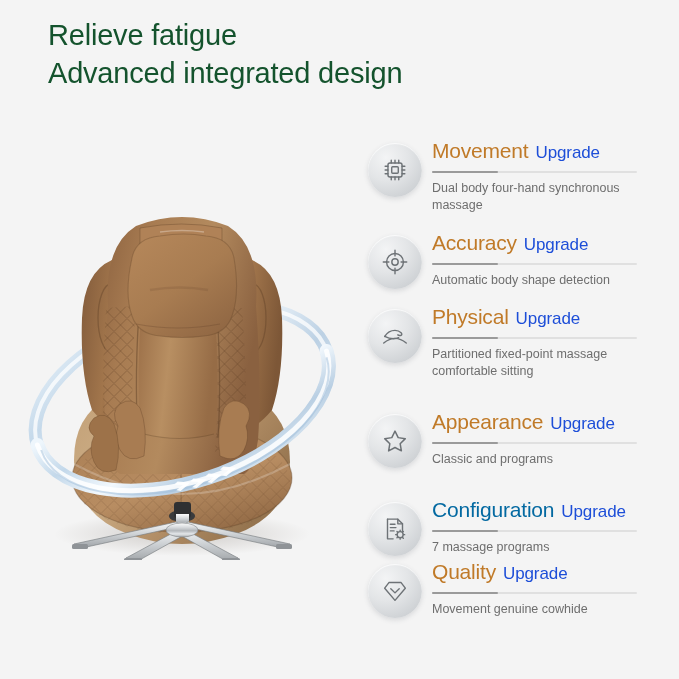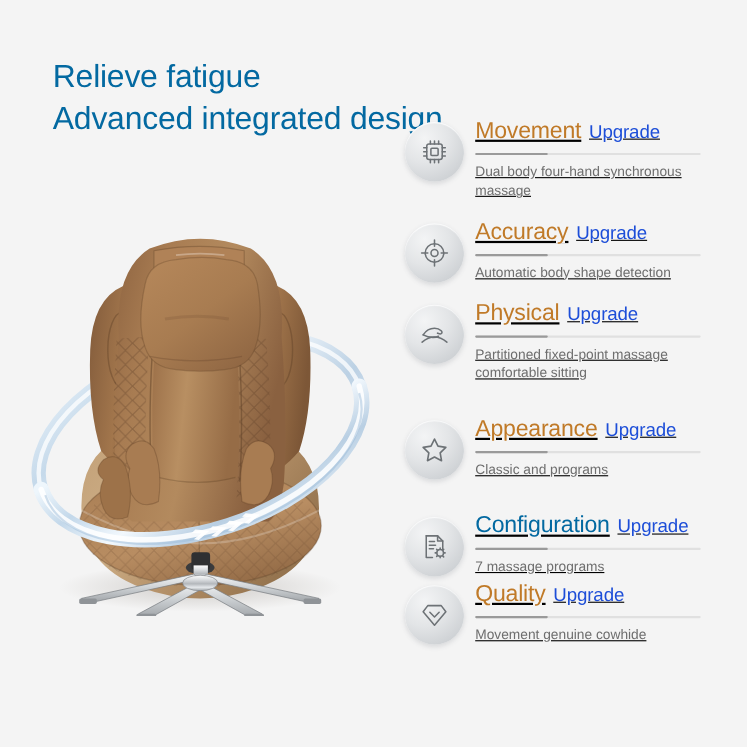--- a/index.html
+++ b/index.html
@@ -7,34 +7,33 @@
     width:679px; height:679px;
     background:#f4f4f4;
     font-family:"Liberation Sans", sans-serif;
     overflow:hidden;
   }
   .page { position:relative; width:679px; height:679px; background:#f4f4f4; }
 
   
   .heading {
     position:absolute; left:48px; top:16px;
-    color:#0369a1;
+    color:#14532d;
     font-size:29px; font-weight:400; line-height:1.32;
     letter-spacing:-0.2px;
     white-space:nowrap;
-    margin-top:35px;
   }
   .heading-line { display:block; }
 
   
   .chair-art { position:absolute; left:10px; top:130px; width:350px; height:430px; }
   .chair-art svg { display:block; width:100%; height:100%; }
 
   
-  .features { position:absolute; left:366px; top:108px; width:300px;text-decoration:underline; }
+  .features { position:absolute; left:366px; top:140px; width:300px; }
   .feature {
     position:relative;
     padding-left:66px;
     min-height:62px;
   }
   .feature.f0 { margin-top:0; }
   .feature.f1 { margin-top:17px; }
   .feature.f2 { margin-top:12px; }
   .feature.f3 { margin-top:31px; }
   .feature.f4 { margin-top:26px; }

